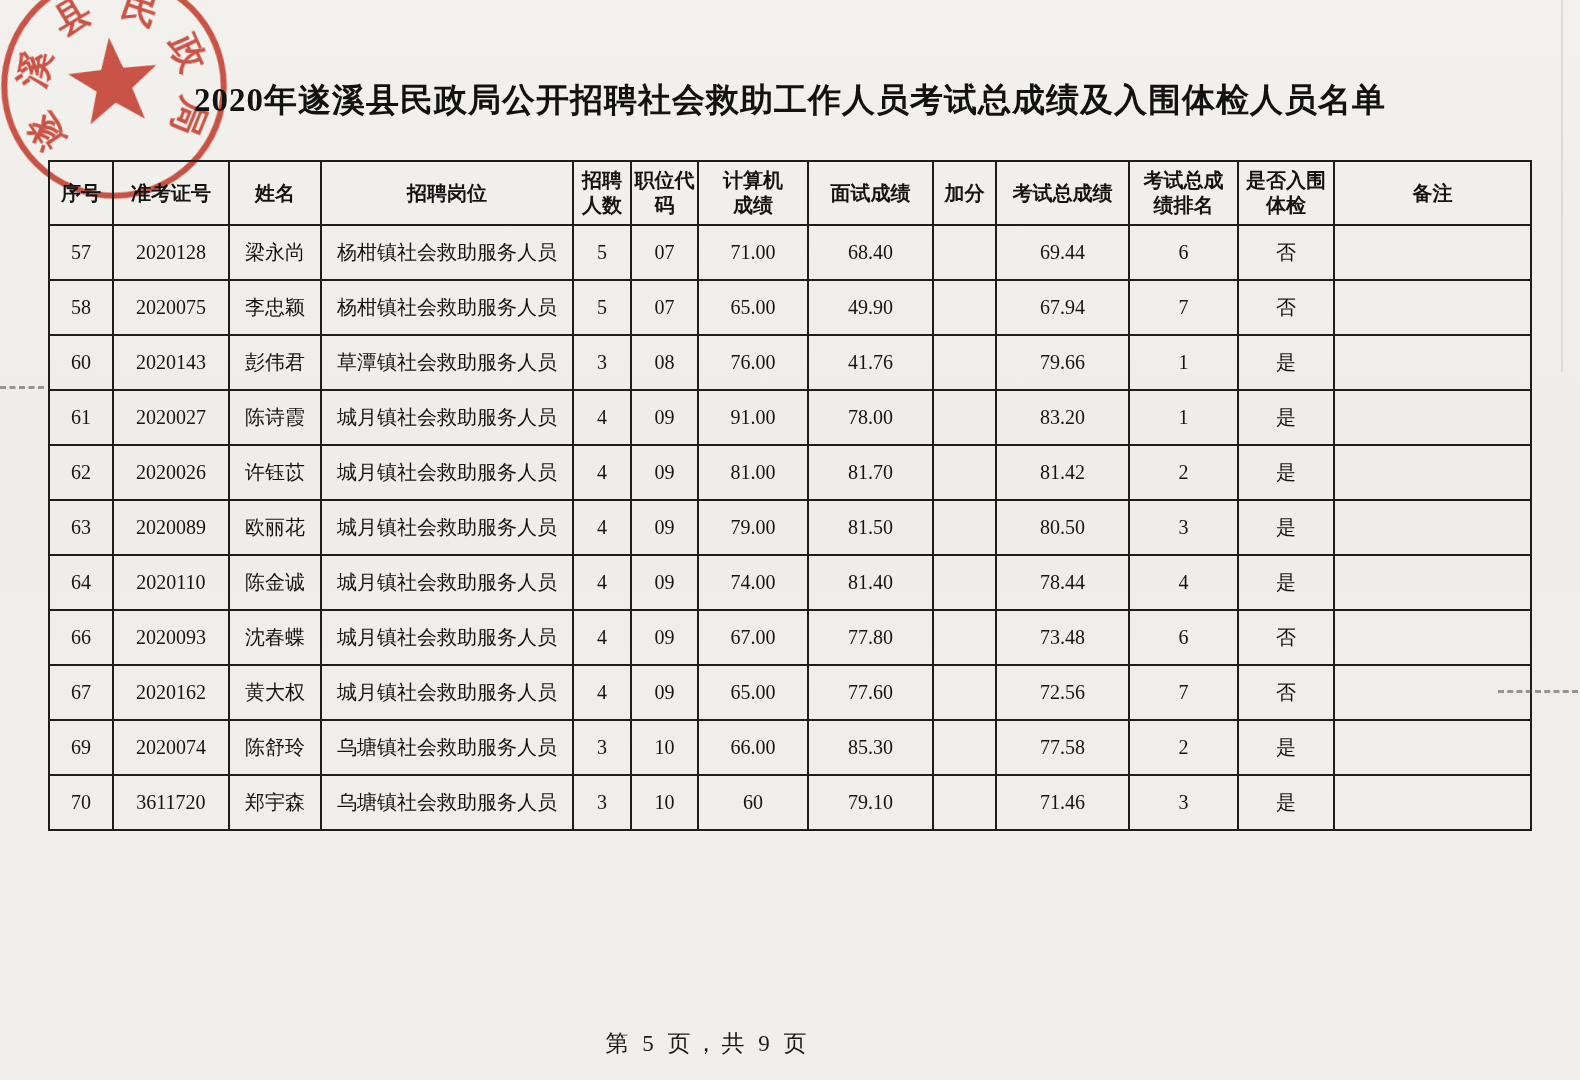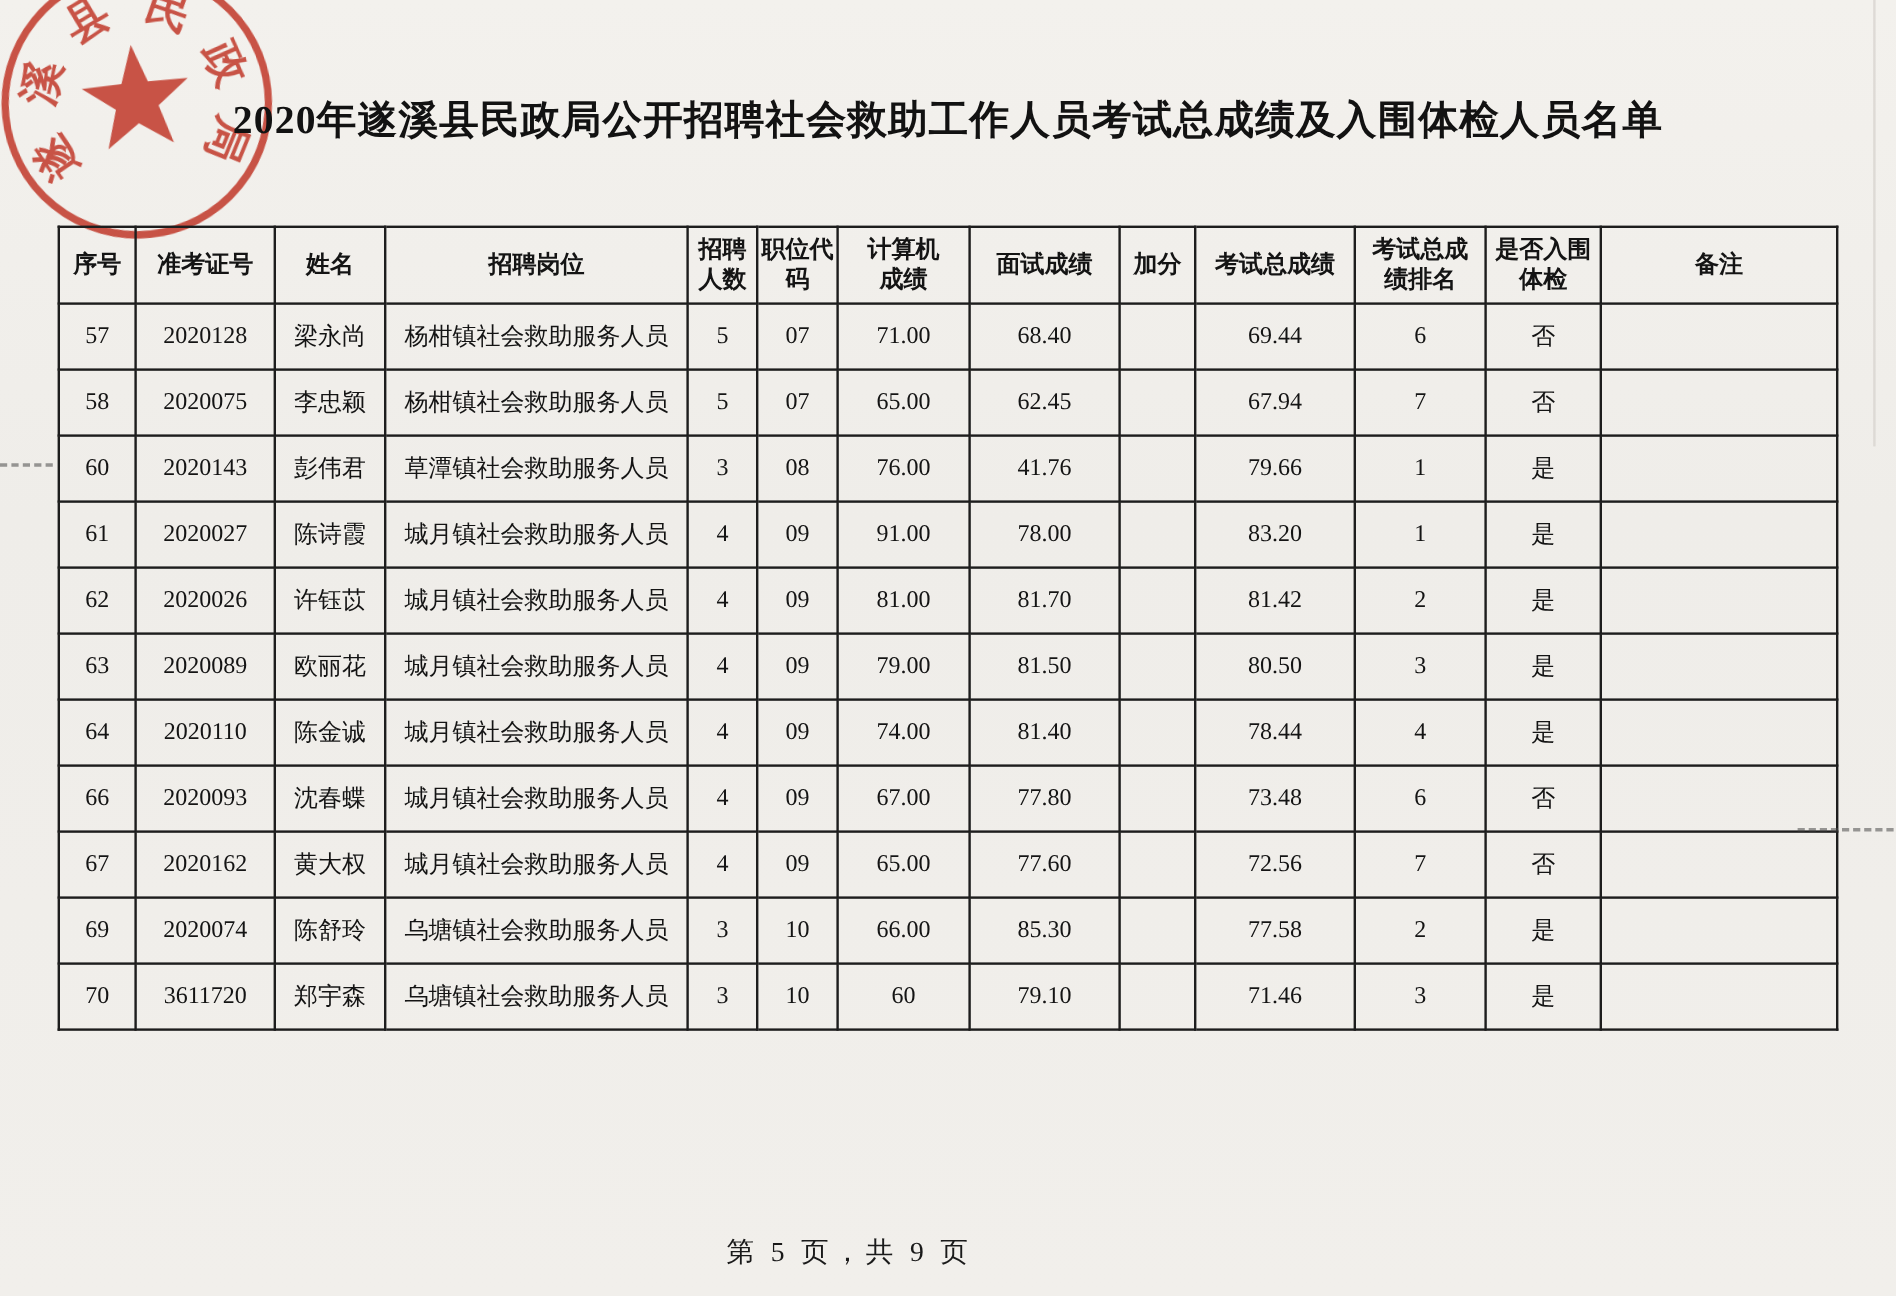--- a/index.html
+++ b/index.html
@@ -25,21 +25,20 @@
     letter-spacing:1px;
     color:#121212;
   }
   .results-table{
     position:absolute;
     left:48px;top:160px;
     width:1482px;
     border-collapse:collapse;
     table-layout:fixed;
     background:transparent;
-    margin-top:28px;
   }
   .results-table th,.results-table td{
     border:2px solid #1d1d1d;
     text-align:center;
     vertical-align:middle;
     font-size:20px;
     padding:0 2px;
     overflow:hidden;
   }
   .results-table th{
@@ -165,21 +164,21 @@
         <td></td>
       </tr>
       <tr>
         <td>58</td>
         <td>2020075</td>
         <td>李忠颖</td>
         <td>杨柑镇社会救助服务人员</td>
         <td>5</td>
         <td>07</td>
         <td>65.00</td>
-        <td>62.45</td>
+        <td>49.90</td>
         <td></td>
         <td>67.94</td>
         <td>7</td>
         <td>否</td>
         <td></td>
       </tr>
       <tr>
         <td>60</td>
         <td>2020143</td>
         <td>彭伟君</td>

